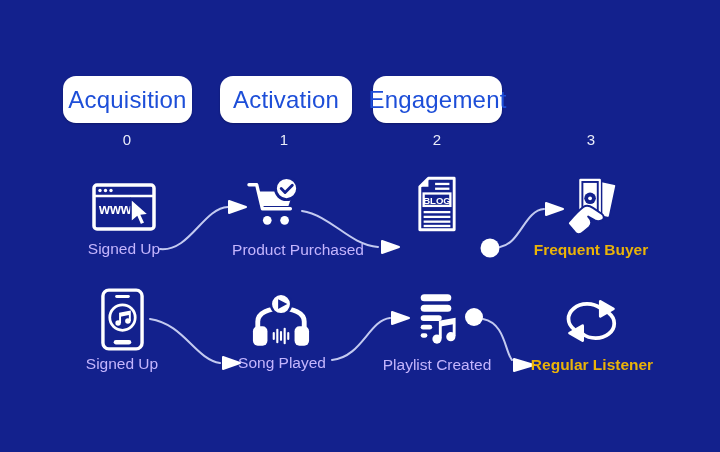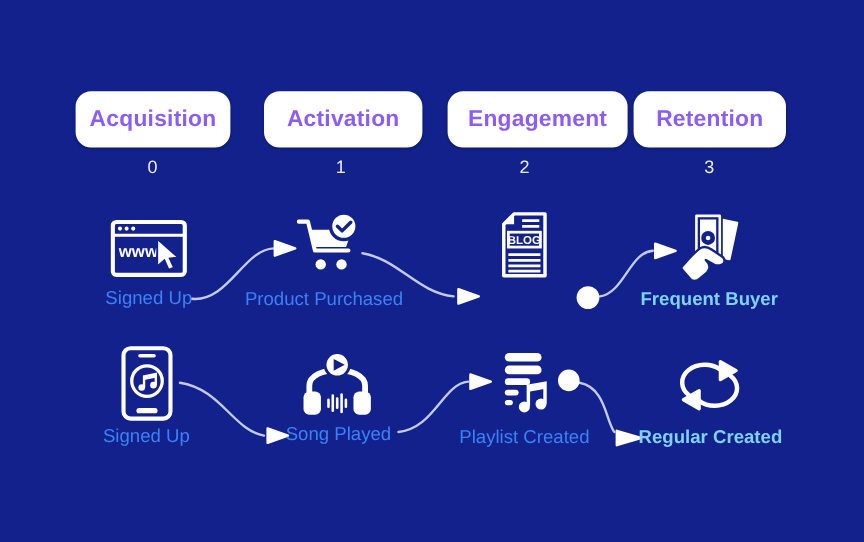--- a/index.html
+++ b/index.html
@@ -9,53 +9,50 @@
     background:#13218d;overflow:hidden;
   }
   
   .pill{
     position:absolute;top:76px;height:47px;
     background:#ffffff;border-radius:13px;
     display:flex;align-items:center;justify-content:center;
     box-shadow:0 1px 2px rgba(0,0,0,0.25);
   }
   .pill span{
-    color:#8b5cf6;font-weight:bold;font-size:19px;letter-spacing:0.2px;
+    color:#1d4ed8;font-weight:normal;font-size:24px;letter-spacing:0.2px;
   }
   .stage-num{
     position:absolute;top:131px;width:40px;text-align:center;
     color:#e9ecf9;font-size:15px;transform:translateX(-50%);
   }
   
   .icon{position:absolute;line-height:0;}
   
   .step-label{
     position:absolute;transform:translate(-50%,-50%);
-    color:#3b82f6;font-size:15.5px;white-space:nowrap;
+    color:#c4b5fd;font-size:15.5px;white-space:nowrap;
   }
-  .step-label.bold{font-weight:bold;color:#7dd3fc;}
+  .step-label.bold{font-weight:bold;color:#eab308;}
   
   .connectors{position:absolute;left:0;top:0;width:720px;height:452px;}
 </style>
 </head>
 <body>
 
 <div class="canvas">
 
   <div class="pill" style="left:63px;width:129px;">
     <span>Acquisition</span>
   </div>
   <div class="pill" style="left:220px;width:132px;">
     <span>Activation</span>
   </div>
-  <div class="pill" style="left:373px;width:150px;">
+  <div class="pill" style="left:373px;width:129px;">
     <span>Engagement</span>
-  </div>
-  <div class="pill" style="left:528px;width:127px;">
-    <span>Retention</span>
   </div>
 
   <div class="stage-num" style="left:127px;">0</div>
   <div class="stage-num" style="left:284px;">1</div>
   <div class="stage-num" style="left:437px;">2</div>
   <div class="stage-num" style="left:591px;">3</div>
 
   <svg class="connectors" viewBox="0 0 720 452">
     <g fill="none" stroke="#c3caf0" stroke-width="2" stroke-linecap="round">
       <path d="M160,249 C190,252 203,208 228,207"></path>
@@ -173,21 +170,21 @@
   <div class="icon" style="left:563px;top:296px;">
     <svg width="56" height="50" viewBox="0 0 60 52">
       <path d="M12,35 A19,15 0 0 1 40,12.2" stroke="#fff" stroke-width="4" fill="none" stroke-linecap="round"></path>
       <path d="M49,17.5 A19,15 0 0 1 21,39.8" stroke="#fff" stroke-width="4" fill="none" stroke-linecap="round"></path>
       <polygon points="40,5 54,13 40,21" fill="#fff" stroke="#fff" stroke-width="3" stroke-linejoin="round"></polygon>
       <polygon points="21,31 7,39 21,47" fill="#fff" stroke="#fff" stroke-width="3" stroke-linejoin="round"></polygon>
     </svg>
   </div>
 
   <div class="step-label" style="left:124px;top:249px;">Signed Up</div>
-  <div class="step-label" style="left:270px;top:250px;">Product Purchased</div>
+  <div class="step-label" style="left:298px;top:250px;">Product Purchased</div>
   <div class="step-label bold" style="left:591px;top:250px;">Frequent Buyer</div>
 
   <div class="step-label" style="left:122px;top:364px;">Signed Up</div>
   <div class="step-label" style="left:282px;top:363px;">Song Played</div>
   <div class="step-label" style="left:437px;top:365px;">Playlist Created</div>
-  <div class="step-label bold" style="left:592px;top:365px;">Regular Created</div>
+  <div class="step-label bold" style="left:592px;top:365px;">Regular Listener</div>
 
 </div>
 
 </body></html>

